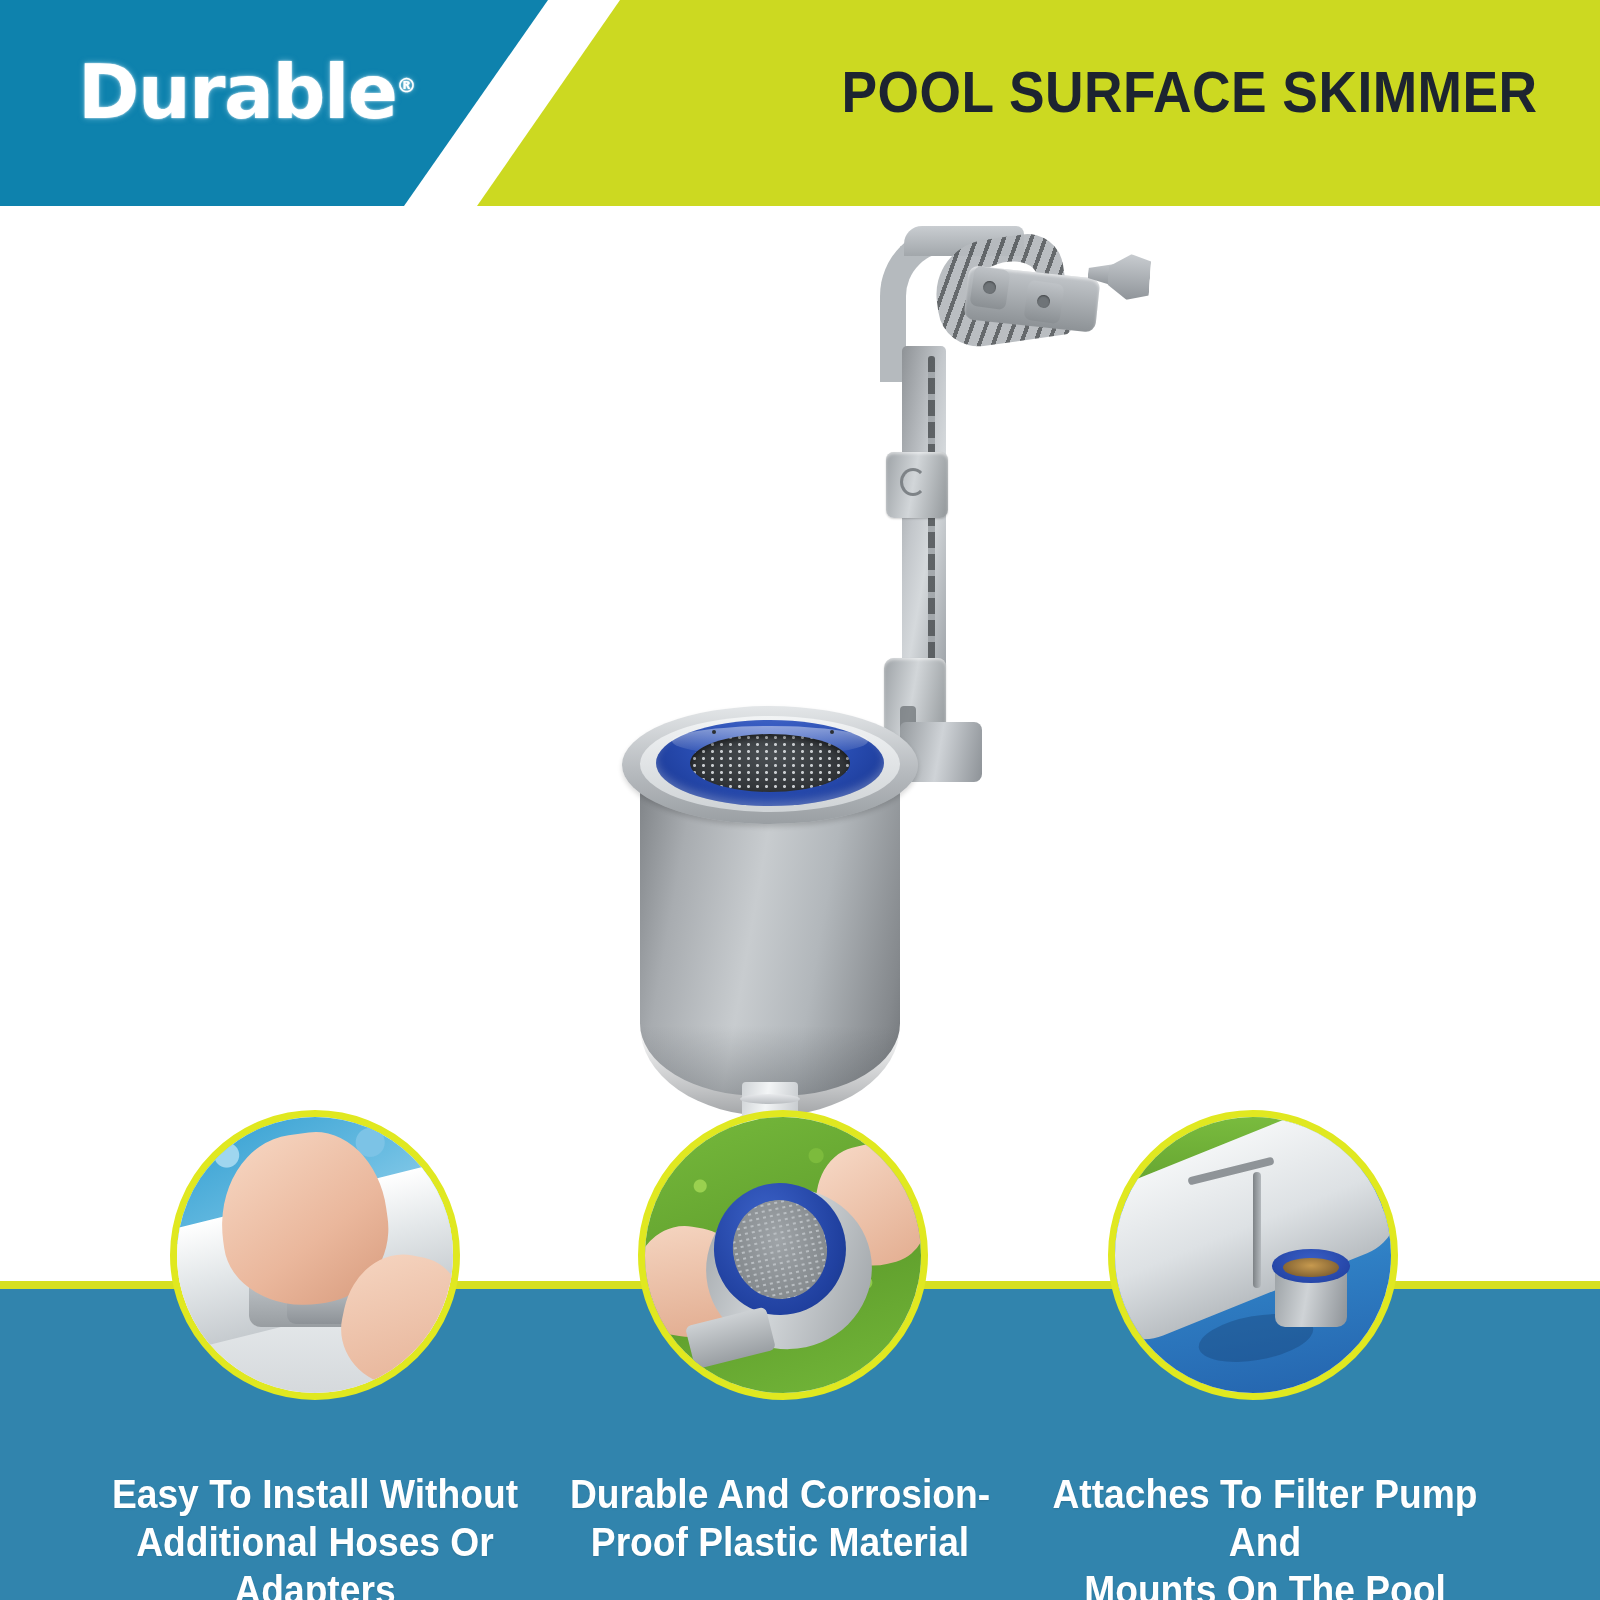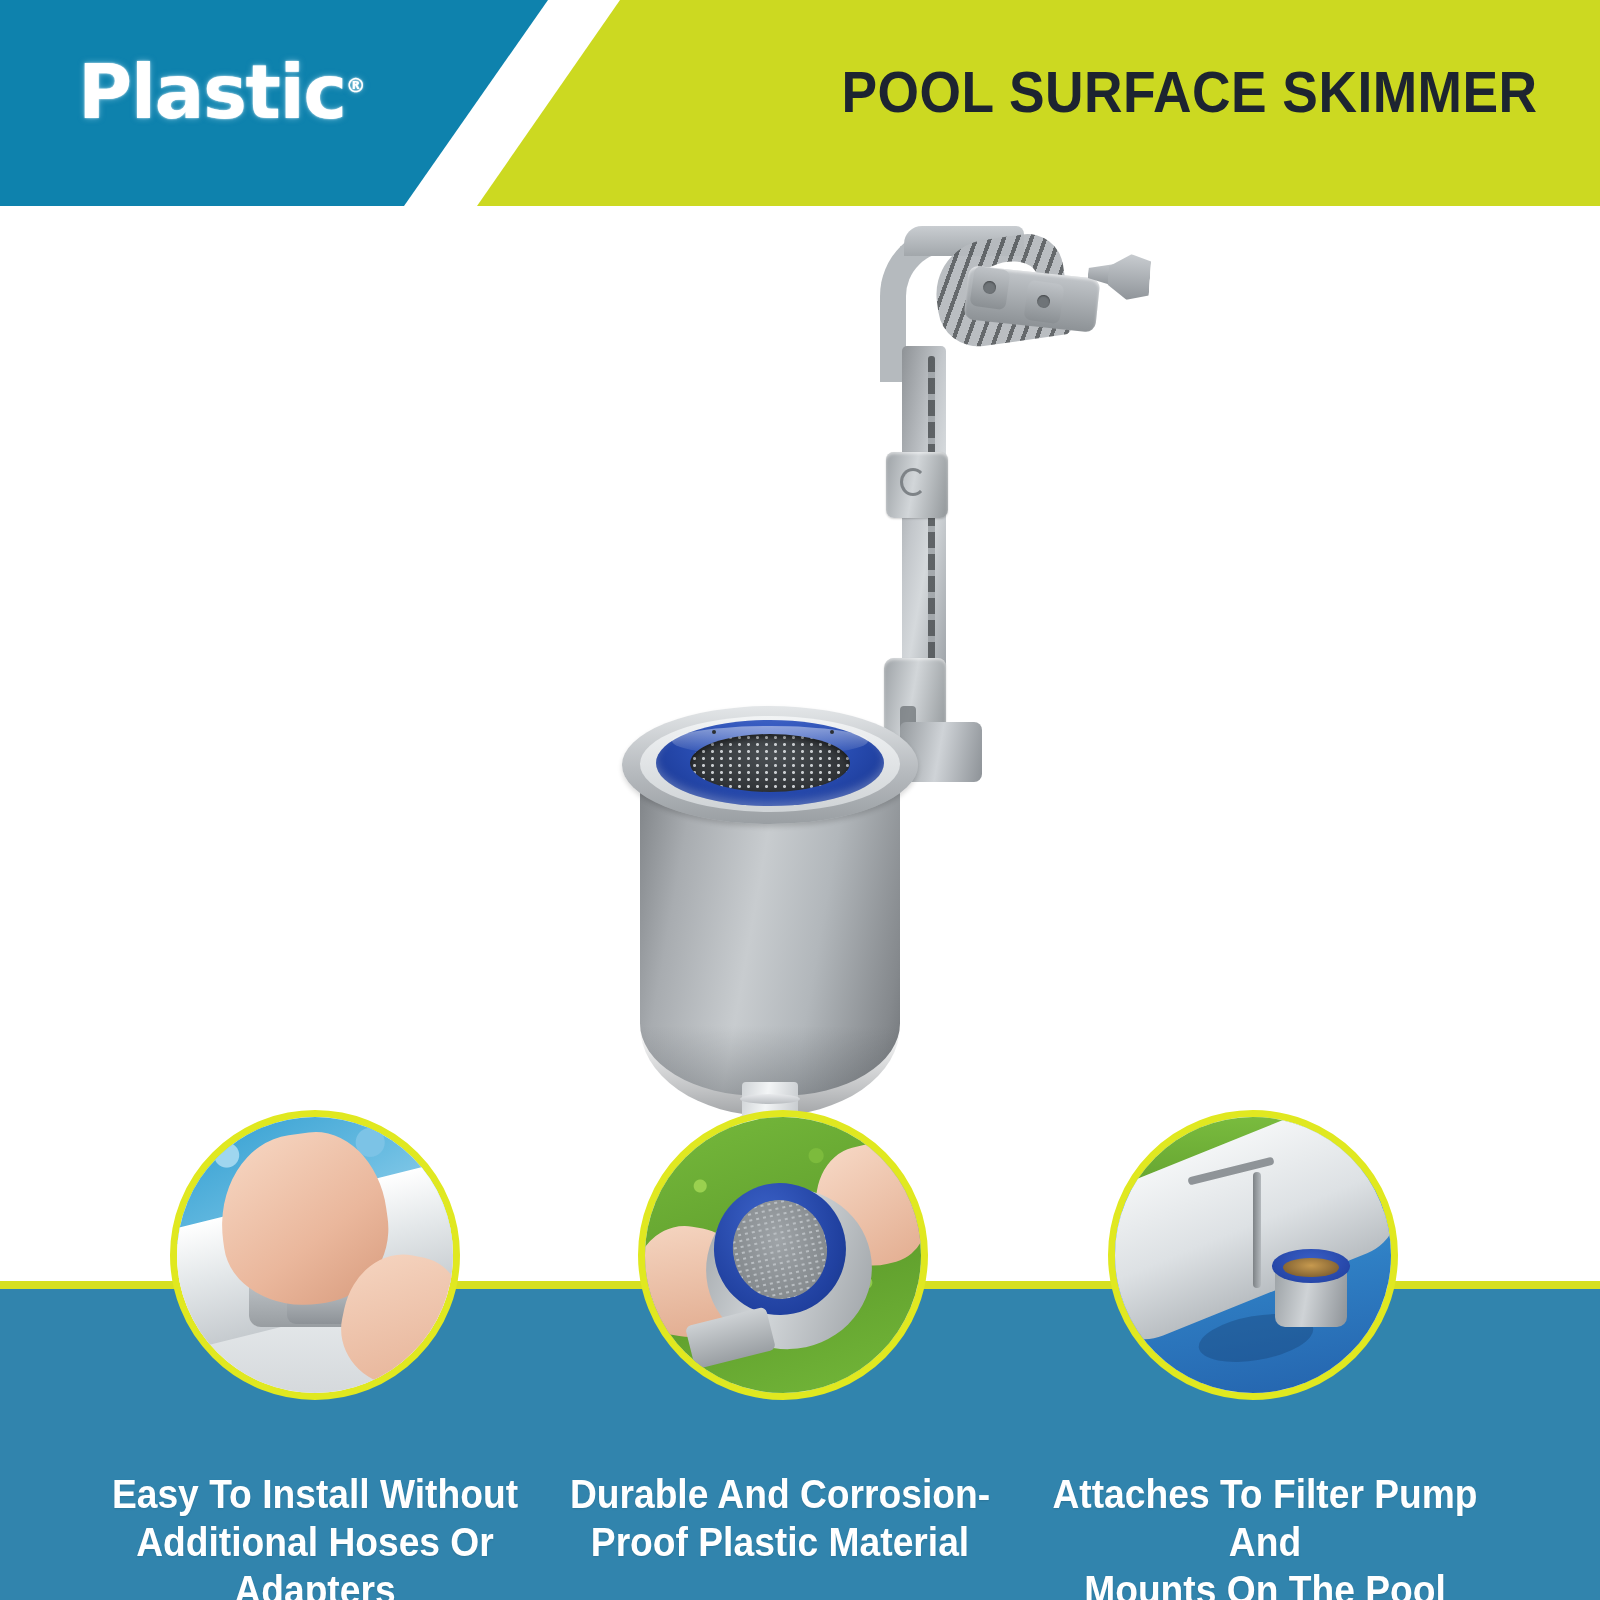--- a/index.html
+++ b/index.html
@@ -297,21 +297,21 @@
   .caption .l2{display:block;}
 </style>
 </head>
 <body>
 
 <div class="page">
 
   <div class="header">
     <div class="hdr-blue"></div>
     <div class="hdr-lime"></div>
-    <div class="logo"><span>Plastic</span><span class="reg">®</span></div>
+    <div class="logo"><span>Durable</span><span class="reg">®</span></div>
     <div class="hdr-title">POOL SURFACE SKIMMER</div>
   </div>
 
   <div class="bottom-panel"></div>
 
   <div class="product">
 
     <div class="hook">
       <div class="hook-outer"></div>
       <div class="hook-top"></div>

